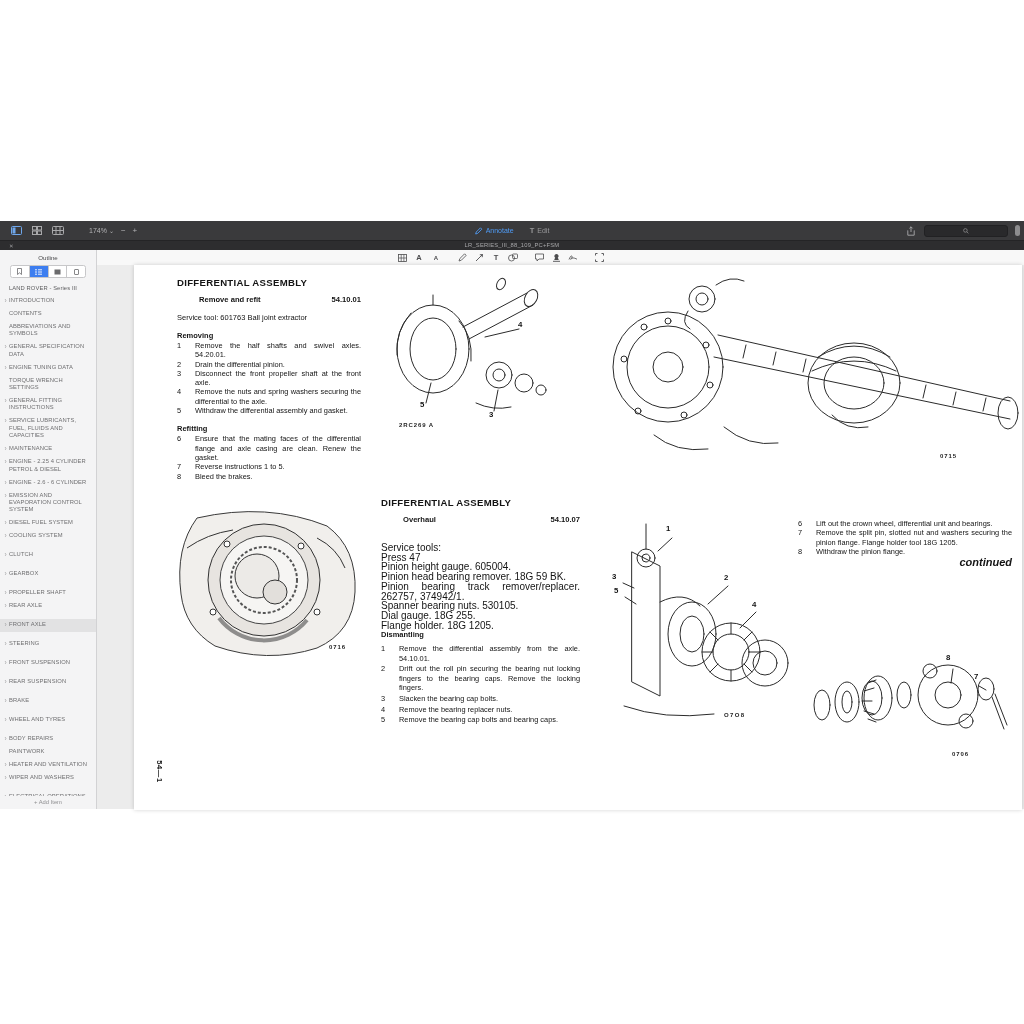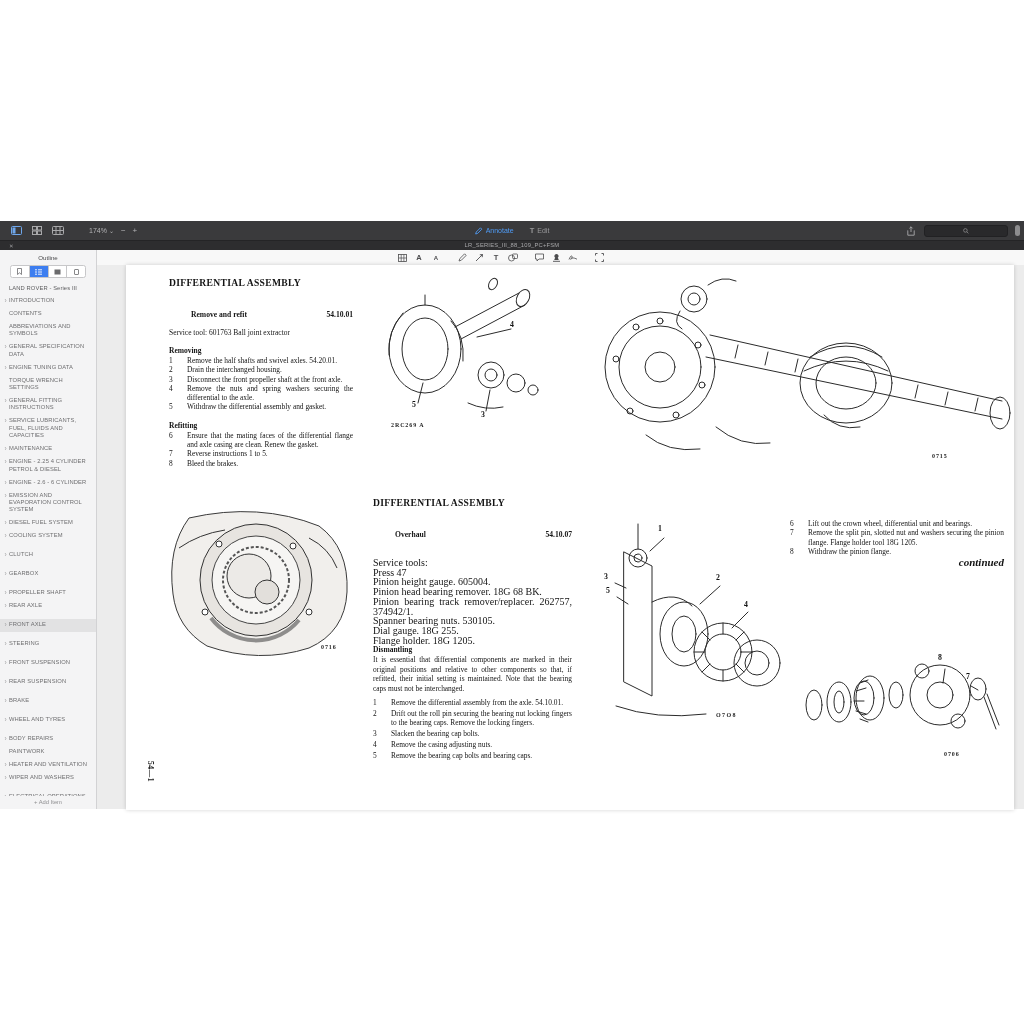--- a/index.html
+++ b/index.html
@@ -43,27 +43,27 @@
   .sb-add{text-align:center;color:#8f8f91;padding:3px 0 4px;}
   
   .main{flex:1;position:relative;background:#ececec;}
   .annot-strip{height:15px;background:#f8f8f8;border-bottom:1px solid #dcdcdc;display:flex;align-items:center;justify-content:center;gap:7px;padding-right:120px;}
   .a-ic{width:10px;height:10px;display:flex;align-items:center;justify-content:center;color:#4c4c4e;font-size:7.5px;line-height:10px;}
   .a-ic.gap-l{margin-left:9px;}
   .a-letter{font-size:7.5px;color:#4c4c4e;font-weight:bold;}
   .a-letter.small{font-size:6px;}
   
   .page-wrap{position:absolute;top:15px;left:0;right:0;bottom:0;background:#ececec;}
-  .page{position:absolute;left:29px;top:0;width:888px;height:545px;background:#ffffff;box-shadow:0 0 4px rgba(0,0,0,.18);font-family:Liberation Serif, serif;color:#141414;}
+  .page{position:absolute;left:37px;top:0;width:888px;height:545px;background:#ffffff;box-shadow:0 0 4px rgba(0,0,0,.18);font-family:Liberation Sans, sans-serif;color:#141414;}
   .col{position:absolute;}
   .col1{left:43px;top:12px;width:184px;}
   .col2{left:247px;top:232px;width:199px;}
   .col3{left:664px;top:253px;width:214px;}
   .h1{font-size:9.6px;font-weight:bold;letter-spacing:.3px;white-space:nowrap;}
-  .subrow{display:flex;margin-top:22px;font-weight:bold;font-size:7.6px;}
+  .subrow{display:flex;margin-top:7px;font-weight:bold;font-size:7.6px;}
   .subrow .sub{margin-left:22px;}
   .subrow .code{margin-left:auto;}
   .tool-line{margin-top:9px;font-size:7.5px;}
   .sec-h{margin-top:9px;font-weight:bold;font-size:7.5px;}
   .tools-list{margin-top:19px;font-size:10px;line-height:9.7px;}
   .intro{font-size:7.4px;line-height:9.5px;text-align:justify;margin-top:1px;}
   .steps{margin-top:1px;}
   .steps.spaced .step{margin-top:1.5px;}
   .step{display:flex;font-size:7.4px;line-height:9.3px;}
   .snum{flex:0 0 18px;}
@@ -364,21 +364,21 @@
             </div>
             <div class="tool-line">Service tool: 601763 Ball joint extractor</div>
             <div class="sec-h">Removing</div>
             <div class="steps">
                 <div class="step">
                   <span class="snum">1</span>
                   <span class="stxt">Remove the half shafts and swivel axles. 54.20.01.</span>
                 </div>
                 <div class="step">
                   <span class="snum">2</span>
-                  <span class="stxt">Drain the interchanged housing.</span>
+                  <span class="stxt">Drain the differential pinion.</span>
                 </div>
                 <div class="step">
                   <span class="snum">3</span>
                   <span class="stxt">Disconnect the front propeller shaft at the front axle.</span>
                 </div>
                 <div class="step">
                   <span class="snum">4</span>
                   <span class="stxt">Remove the nuts and spring washers securing the differential to the axle.</span>
                 </div>
                 <div class="step">
@@ -484,45 +484,44 @@
             <div class="h1">DIFFERENTIAL ASSEMBLY</div>
             <div class="subrow">
               <span class="sub">Overhaul</span>
               <span class="code">54.10.07</span>
             </div>
             <div class="tools-list">
               <div>Service tools:</div>
               <div>
                   <div class="tool-item" style="text-align: justify;">Press 47</div>
                   <div class="tool-item" style="text-align: justify;">Pinion height gauge. 605004.</div>
-                  <div class="tool-item" style="text-align: justify;">Pinion head bearing remover. 18G 68 BK.</div>
+                  <div class="tool-item" style="text-align: justify;">Pinion head bearing remover. 18G 59 BK.</div>
                   <div class="tool-item" style="text-align: justify;">Pinion bearing track remover/replacer. 262757, 374942/1.</div>
                   <div class="tool-item" style="text-align: justify;">Spanner bearing nuts. 530105.</div>
                   <div class="tool-item" style="text-align: justify;">Dial gauge. 18G 255.</div>
                   <div class="tool-item" style="text-align: justify;">Flange holder. 18G 1205.</div>
                 </div>
             </div>
             <div class="sec-h" style="margin-top:0;">Dismantling</div>
-            <div class="intro">It is essential that differential components are marked in their original positions and relative to other components so that, if refitted, their initial setting is maintained. Note that the bearing caps must not be interchanged.</div>
             <div class="steps spaced" style="margin-top:5px;">
                 <div class="step">
                   <span class="snum">1</span>
                   <span class="stxt">Remove the differential assembly from the axle. 54.10.01.</span>
                 </div>
                 <div class="step">
                   <span class="snum">2</span>
                   <span class="stxt">Drift out the roll pin securing the bearing nut locking fingers to the bearing caps. Remove the locking fingers.</span>
                 </div>
                 <div class="step">
                   <span class="snum">3</span>
                   <span class="stxt">Slacken the bearing cap bolts.</span>
                 </div>
                 <div class="step">
                   <span class="snum">4</span>
-                  <span class="stxt">Remove the casing adjusting nuts.</span>
+                  <span class="stxt">Remove the bearing replacer nuts.</span>
                 </div>
                 <div class="step">
                   <span class="snum">5</span>
                   <span class="stxt">Remove the bearing cap bolts and bearing caps.</span>
                 </div>
               </div>
           </div>
 
           <div class="fig" style="left:470px;top:241px;width:190px;height:222px;">
             <svg width="190" height="222" viewBox="0 0 190 222">

